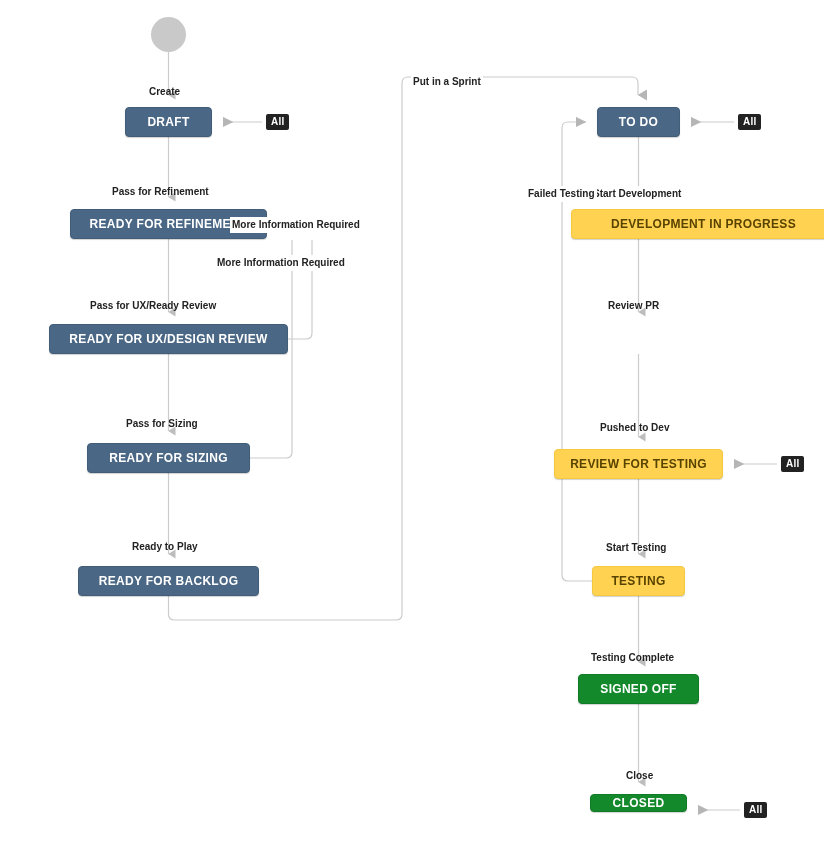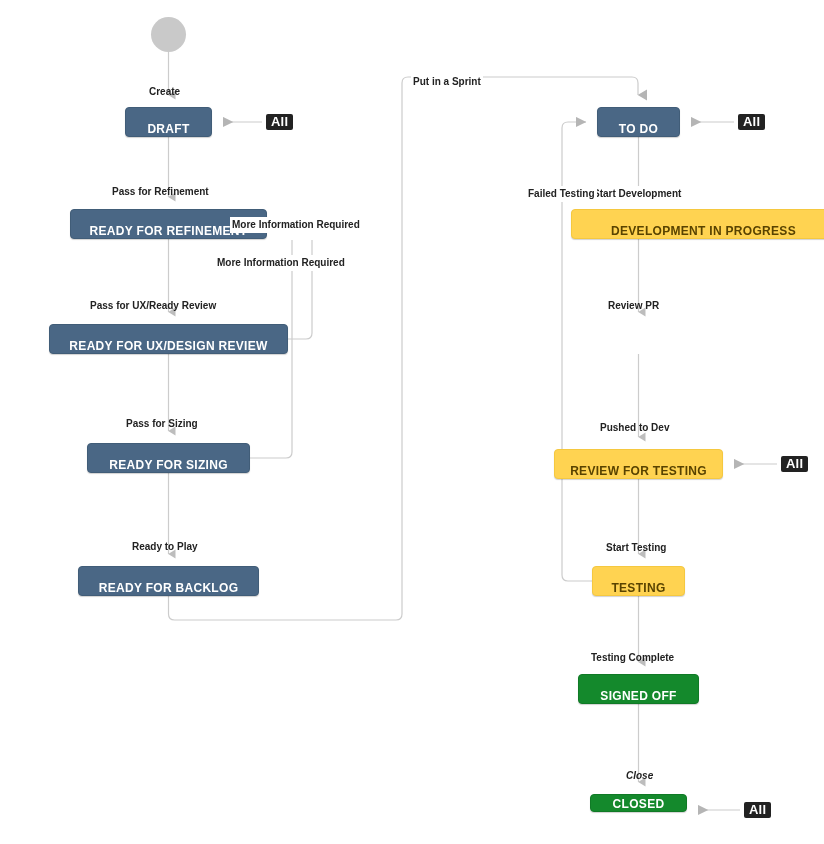--- a/index.html
+++ b/index.html
@@ -25,21 +25,21 @@
     top: 0;
     width: 824px;
     height: 844px;
   }
   
   .node {
     position: absolute;
     box-sizing: border-box;
     border-radius: 4px;
     display: flex;
-    align-items: flex-end;
+    align-items: center;
     justify-content: center;
     font-size: 12px;
     font-weight: bold;
     letter-spacing: 0.3px;
     white-space: nowrap;
     z-index: 6;
     box-shadow: 0 1px 1px rgba(0,0,0,0.18);
   }
   .node.blue {
     background: #4a6785;
@@ -76,21 +76,21 @@
     line-height: 14px;
   }
   .tlabel.plain {
     background: transparent;
   }
   
   .all-badge {
     position: absolute;
     background: #222222;
     color: #ffffff;
-    font-size: 13px;
+    font-size: 10px;
     font-weight: bold;
     border-radius: 2px;
     padding: 2px 5px 3px 5px;
     line-height: 11px;
     z-index: 9;
     letter-spacing: 0.2px;
   }
 </style>
 </head>
 <body>
@@ -223,21 +223,21 @@
   <div class="tlabel" style="left:526px; top:186px;">Failed Testing</div>
 
   <div class="tlabel plain" style="left:606px; top:298px;">Review PR</div>
 
   <div class="tlabel plain" style="left:598px; top:420px;">Pushed to Dev</div>
 
   <div class="tlabel plain" style="left:604px; top:540px;">Start Testing</div>
 
   <div class="tlabel plain" style="left:589px; top:650px;">Testing Complete</div>
 
-  <div class="tlabel plain" style="left:624px; top:768px;font-style:italic;">Close</div>
+  <div class="tlabel plain" style="left:624px; top:768px;">Close</div>
 
   <div class="all-badge" style="left:266px; top:114px;">All</div>
 
   <div class="all-badge" style="left:738px; top:114px;">All</div>
 
   <div class="all-badge" style="left:781px; top:456px;">All</div>
 
   <div class="all-badge" style="left:744px; top:802px;">All</div>
 
 </div>

